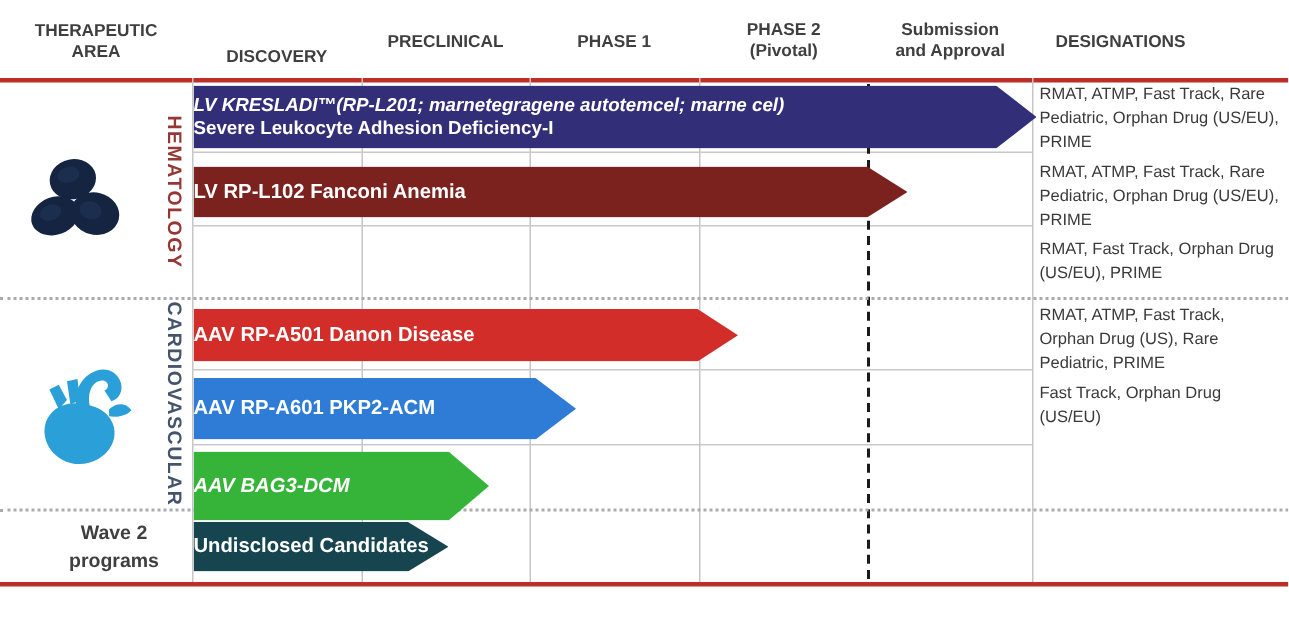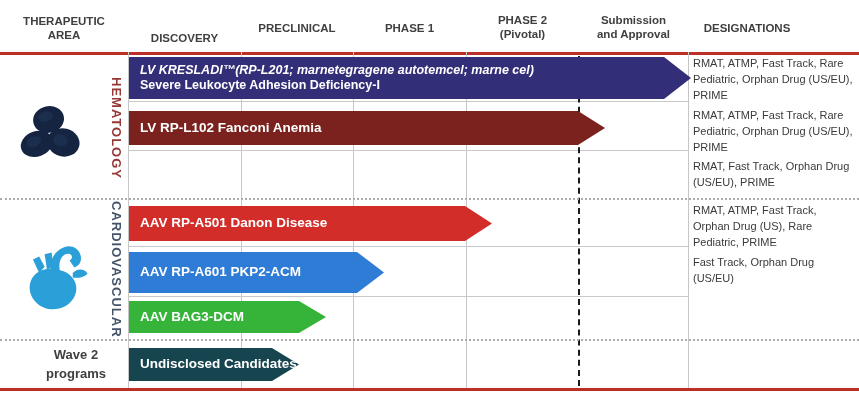--- a/index.html
+++ b/index.html
@@ -14,31 +14,31 @@
   .rule.bottom{top:388px;}
   
   .vline{position:absolute;top:52px;height:336px;width:1px;background:#C6C6C6;}
   .hline{position:absolute;left:128px;width:560px;height:1px;background:#C9C9C9;}
   .dash-v{position:absolute;left:578px;top:56px;height:330px;width:0;
           border-left:2px dashed #1a1a1a;}
   .dotted-h{position:absolute;left:0;width:859px;height:0;border-top:2px dotted #ABABAB;}
   
   .arrow{position:absolute;left:129px;color:#fff;font-weight:bold;
          clip-path:polygon(0 0,calc(100% - 27px) 0,100% 50%,calc(100% - 27px) 100%,0 100%);
-         display:flex;flex-direction:column;justify-content:center;padding-left:11px;
+         display:flex;flex-direction:column;justify-content:center;
          box-sizing:border-box;}
   .arrow .l1{font-size:13.5px;line-height:1.2;}
   .arrow.two .l1{font-size:12.5px;font-style:italic;}
   .arrow.two .l2{font-size:12.5px;line-height:1.25;}
   .r1{top:57px;width:562px;height:42px;}
   .r2{top:111px;width:476px;height:34px;}
   .r3{top:156px;width:337px;height:34px;}
   .r4{top:206px;width:363px;height:35px;}
   .r5{top:252px;width:255px;height:41px;}
-  .r6{top:301px;width:197px;height:32px;}
+  .r6{top:301px;width:197px;height:46px;font-style:italic;}
   .r7{top:348px;width:170px;height:33px;}
   
   .desig{position:absolute;left:693px;width:163px;font-size:11px;line-height:1.46;color:#3A3A3A;}
   .d1{top:55px;} .d2{top:107px;} .d3{top:158px;} .d4{top:202px;} .d5{top:254px;}
   
   .vlabel{position:absolute;writing-mode:vertical-rl;font-weight:bold;font-size:13px;
           letter-spacing:1px;left:96px;width:28px;text-align:center;}
   .vlabel.hema{top:57px;height:141px;}
   .vlabel.cardio{top:200px;height:138px;}
   .wave2{position:absolute;left:0;top:346px;width:128px;text-align:center;font-weight:bold;

